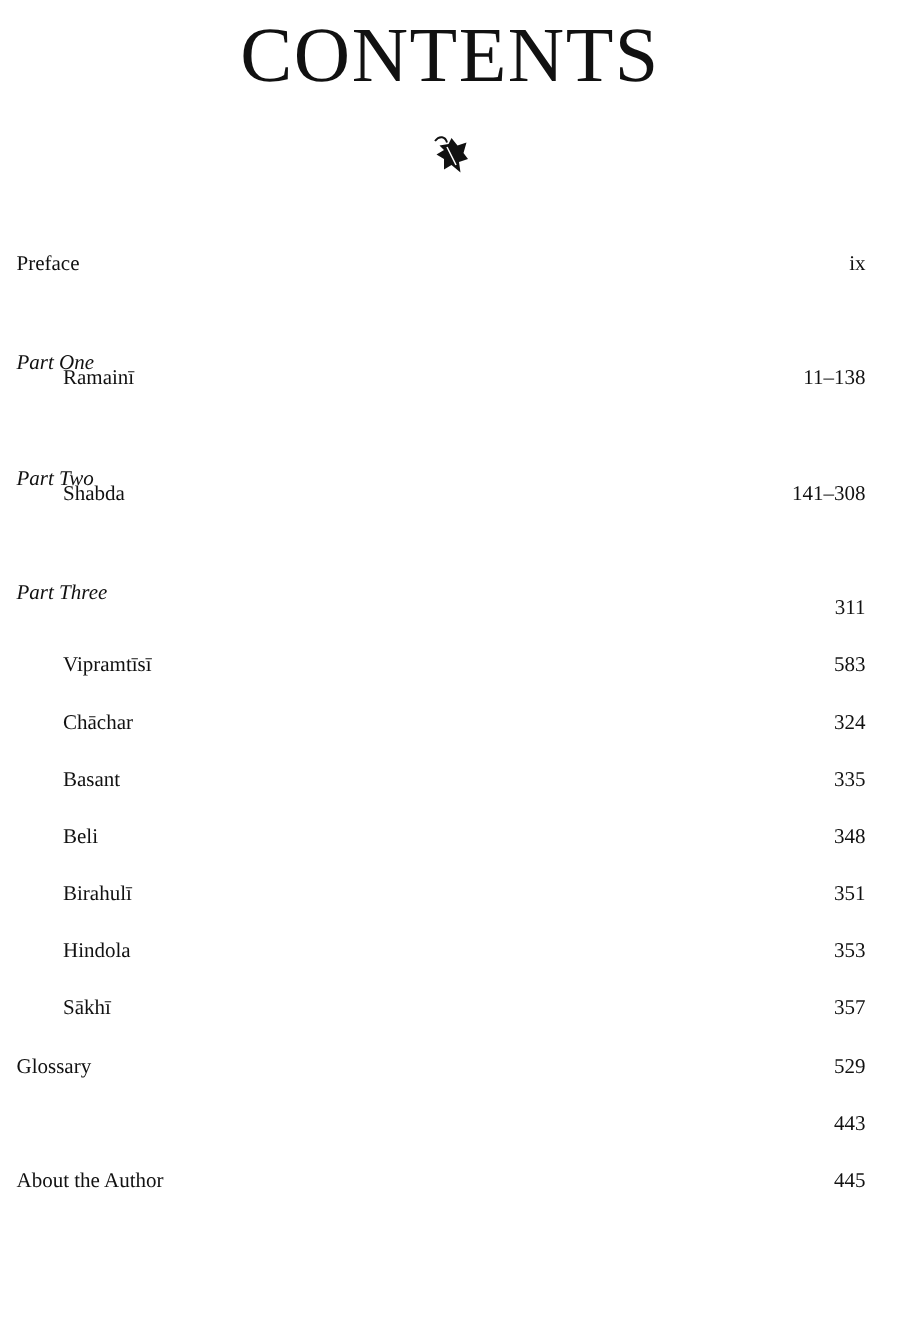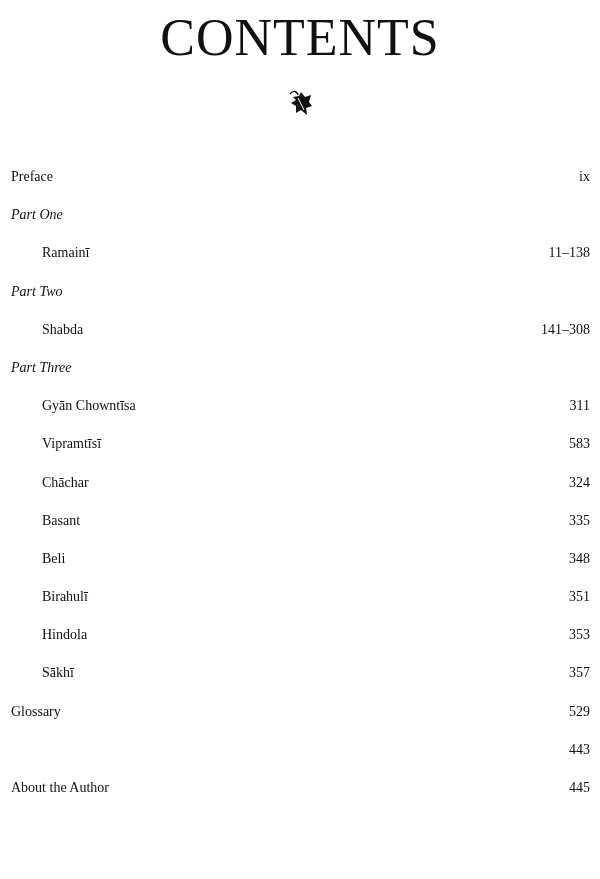--- a/index.html
+++ b/index.html
@@ -3,22 +3,22 @@
 <meta charset="utf-8">
 <style>
   html, body { margin: 0; padding: 0; background: #ffffff; }
   body { width: 600px; height: 879px; position: relative; overflow: hidden; color: #111; font-family: "Liberation Serif", "DejaVu Serif", serif; }
   .title { position: absolute; left: 0; right: 0; top: 8px; text-align: center; font-size: 52px; letter-spacing: 1px; }
   .orn { position: absolute; left: 287px; top: 88px; width: 28px; height: 30px; }
   .toc { position: absolute; left: 11px; top: 158px; width: 579px; }
   .row { position: relative; height: 38.2px; line-height: 38.2px; font-size: 14px; }
   .row .lbl { position: absolute; left: 0; }
   .row.sub .lbl { left: 31px; }
-  .row.part .lbl { font-style: italic; }
-  .row .pg { position: absolute; right: 0; }
+  .row.part .lbl { font-style: italic; margin-top: 28px; }
+  .row .pg { position: absolute; right: 13px; }
 </style>
 </head>
 <body>
 
 <div class="title">CONTENTS</div>
 
 <svg class="orn" viewBox="0 0 28 30">
   <path d="M3 6 C6 2 10 3 11 7" stroke="#111" stroke-width="1.3" fill="none"></path>
   <path d="M6 9 L12 8 L14 4 L18 9 L24 7 L22 14 L25 18 L19 20 L20 27 L14 22 L9 25 L9 18 L4 15 L9 12 Z" fill="#111"></path>
   <path d="M11 10 L17 22" stroke="#fff" stroke-width="1"></path>
@@ -43,21 +43,20 @@
     </div>
   <div class="row sub">
       <span class="lbl">Shabda</span>
       <span class="pg">141–308</span>
     </div>
   <div class="row part">
       <span class="lbl">Part Three</span>
       <span class="pg"></span>
     </div>
   <div class="row sub">
-      <span class="lbl">Gyān Chowntīsa</span>
       <span class="pg">311</span>
     </div>
   <div class="row sub">
       <span class="lbl">Vipramtīsī</span>
       <span class="pg">583</span>
     </div>
   <div class="row sub">
       <span class="lbl">Chāchar</span>
       <span class="pg">324</span>
     </div>

